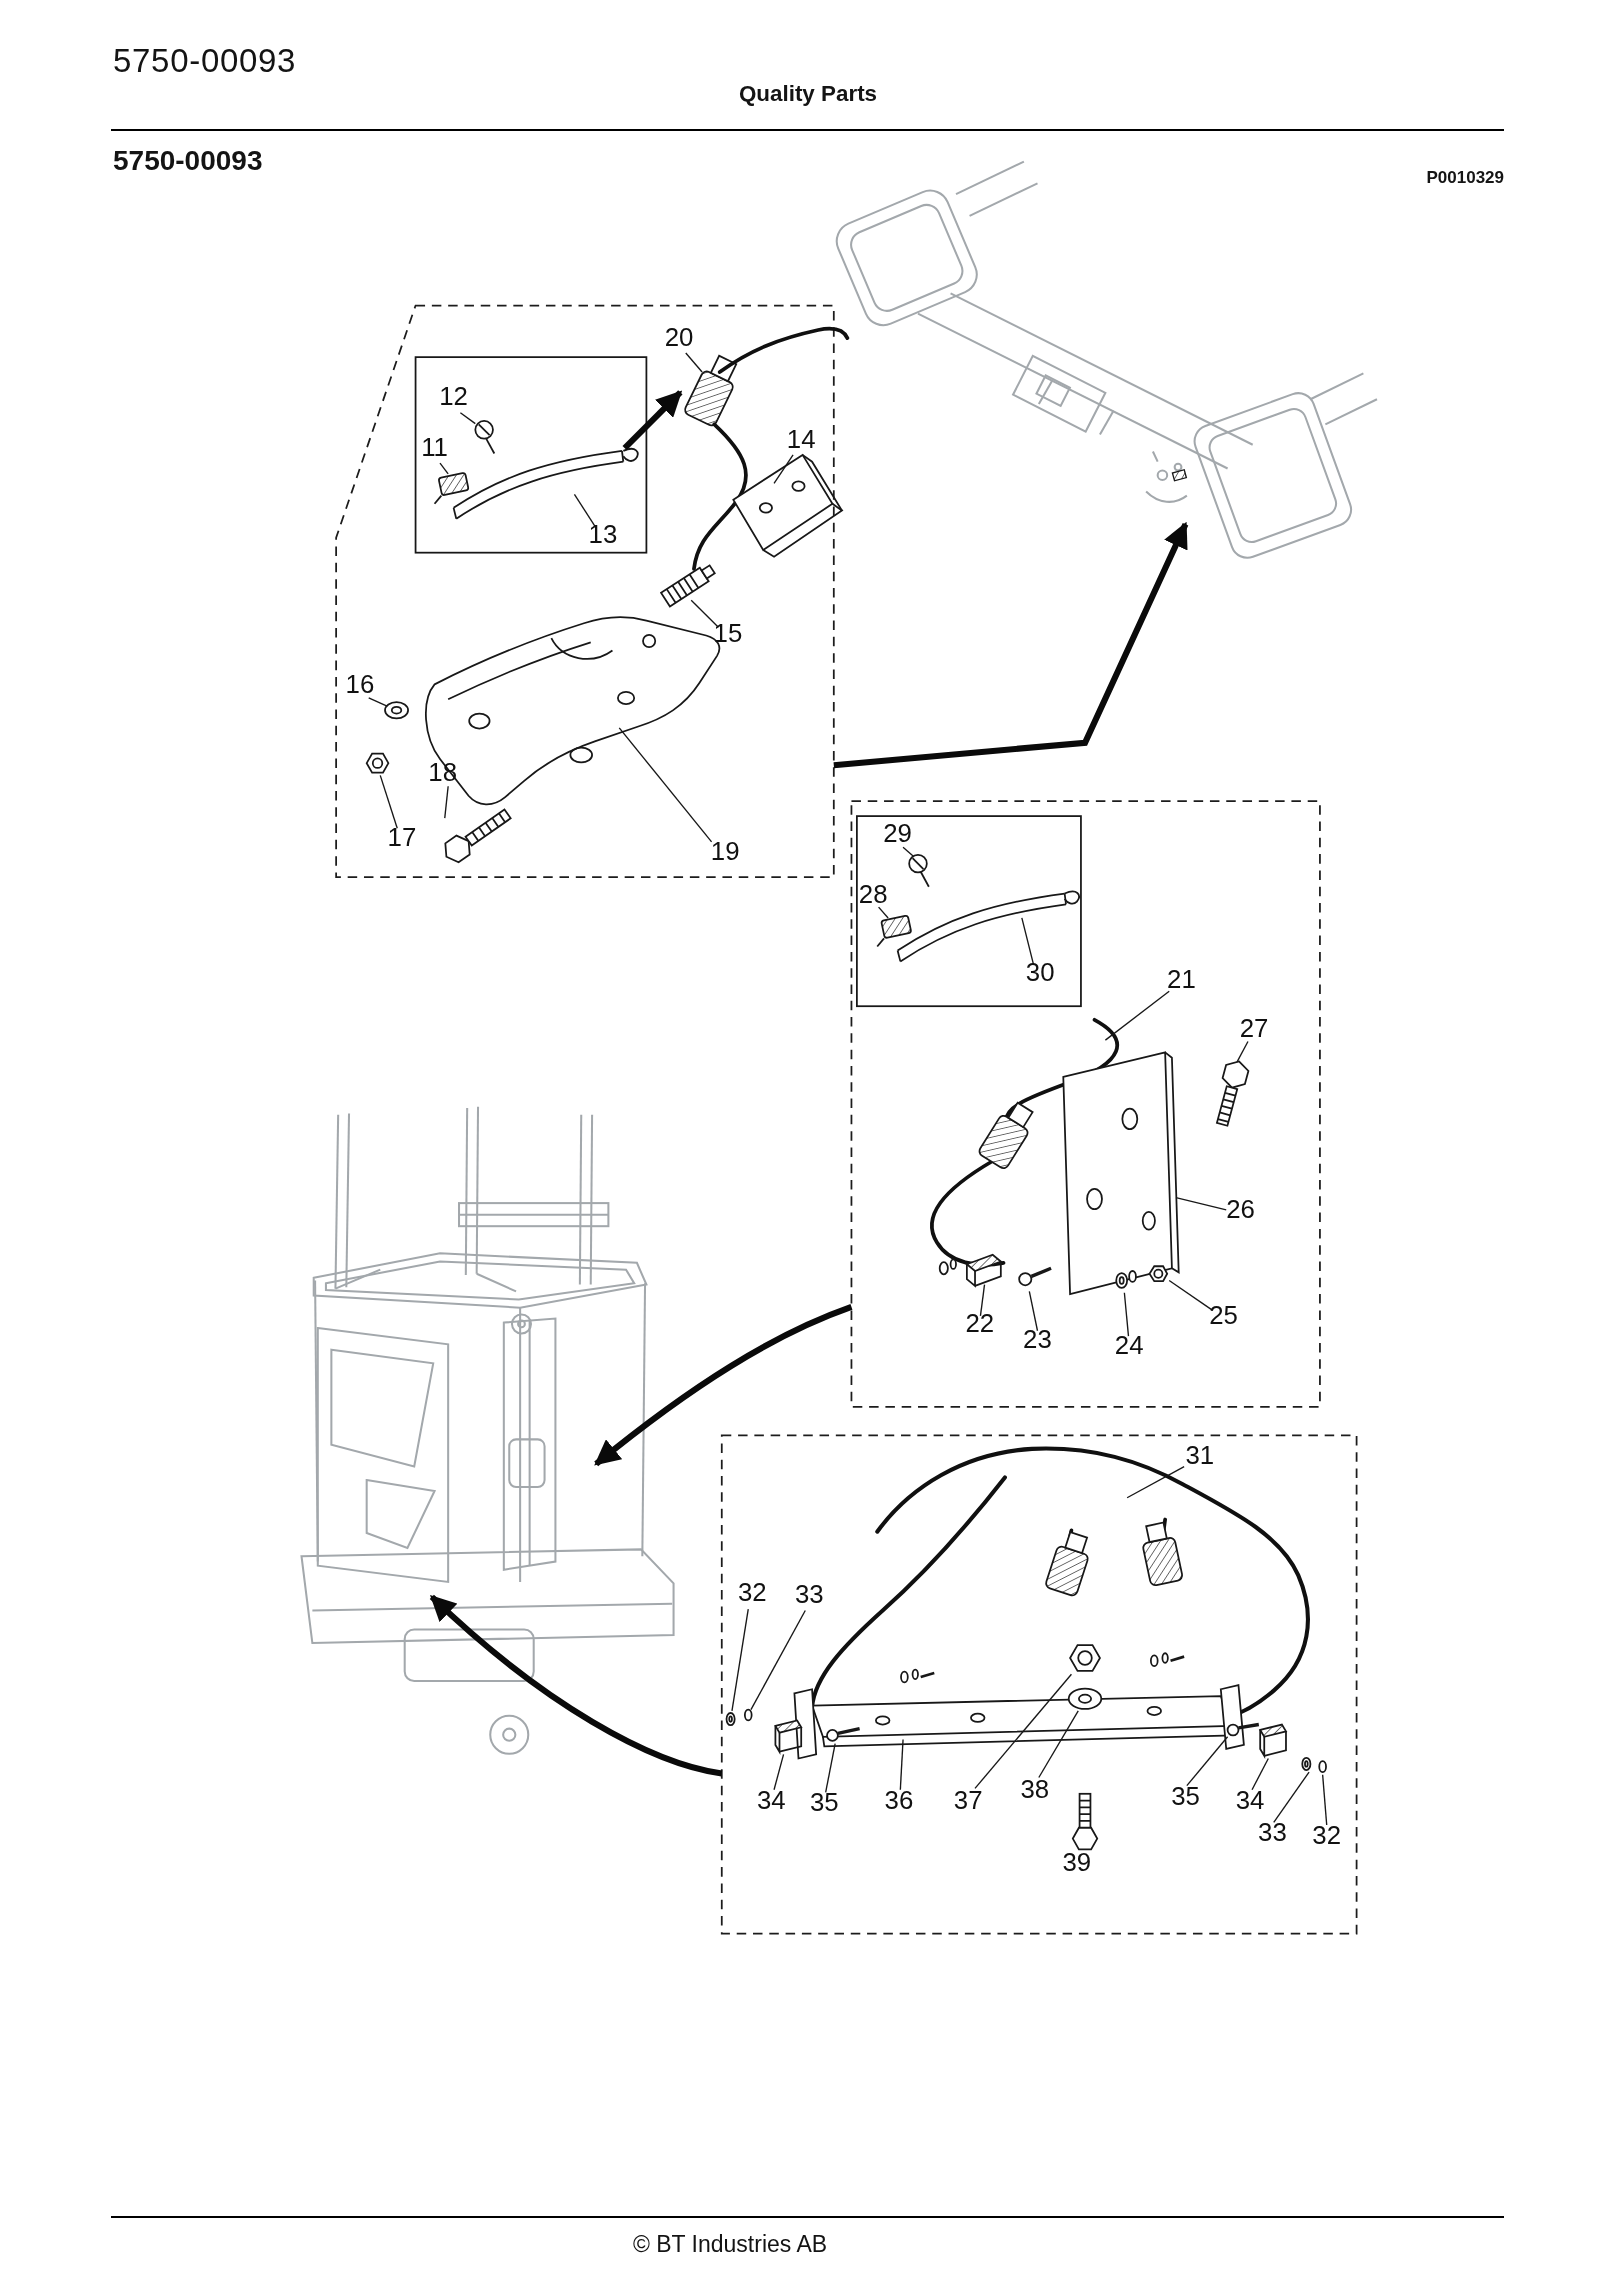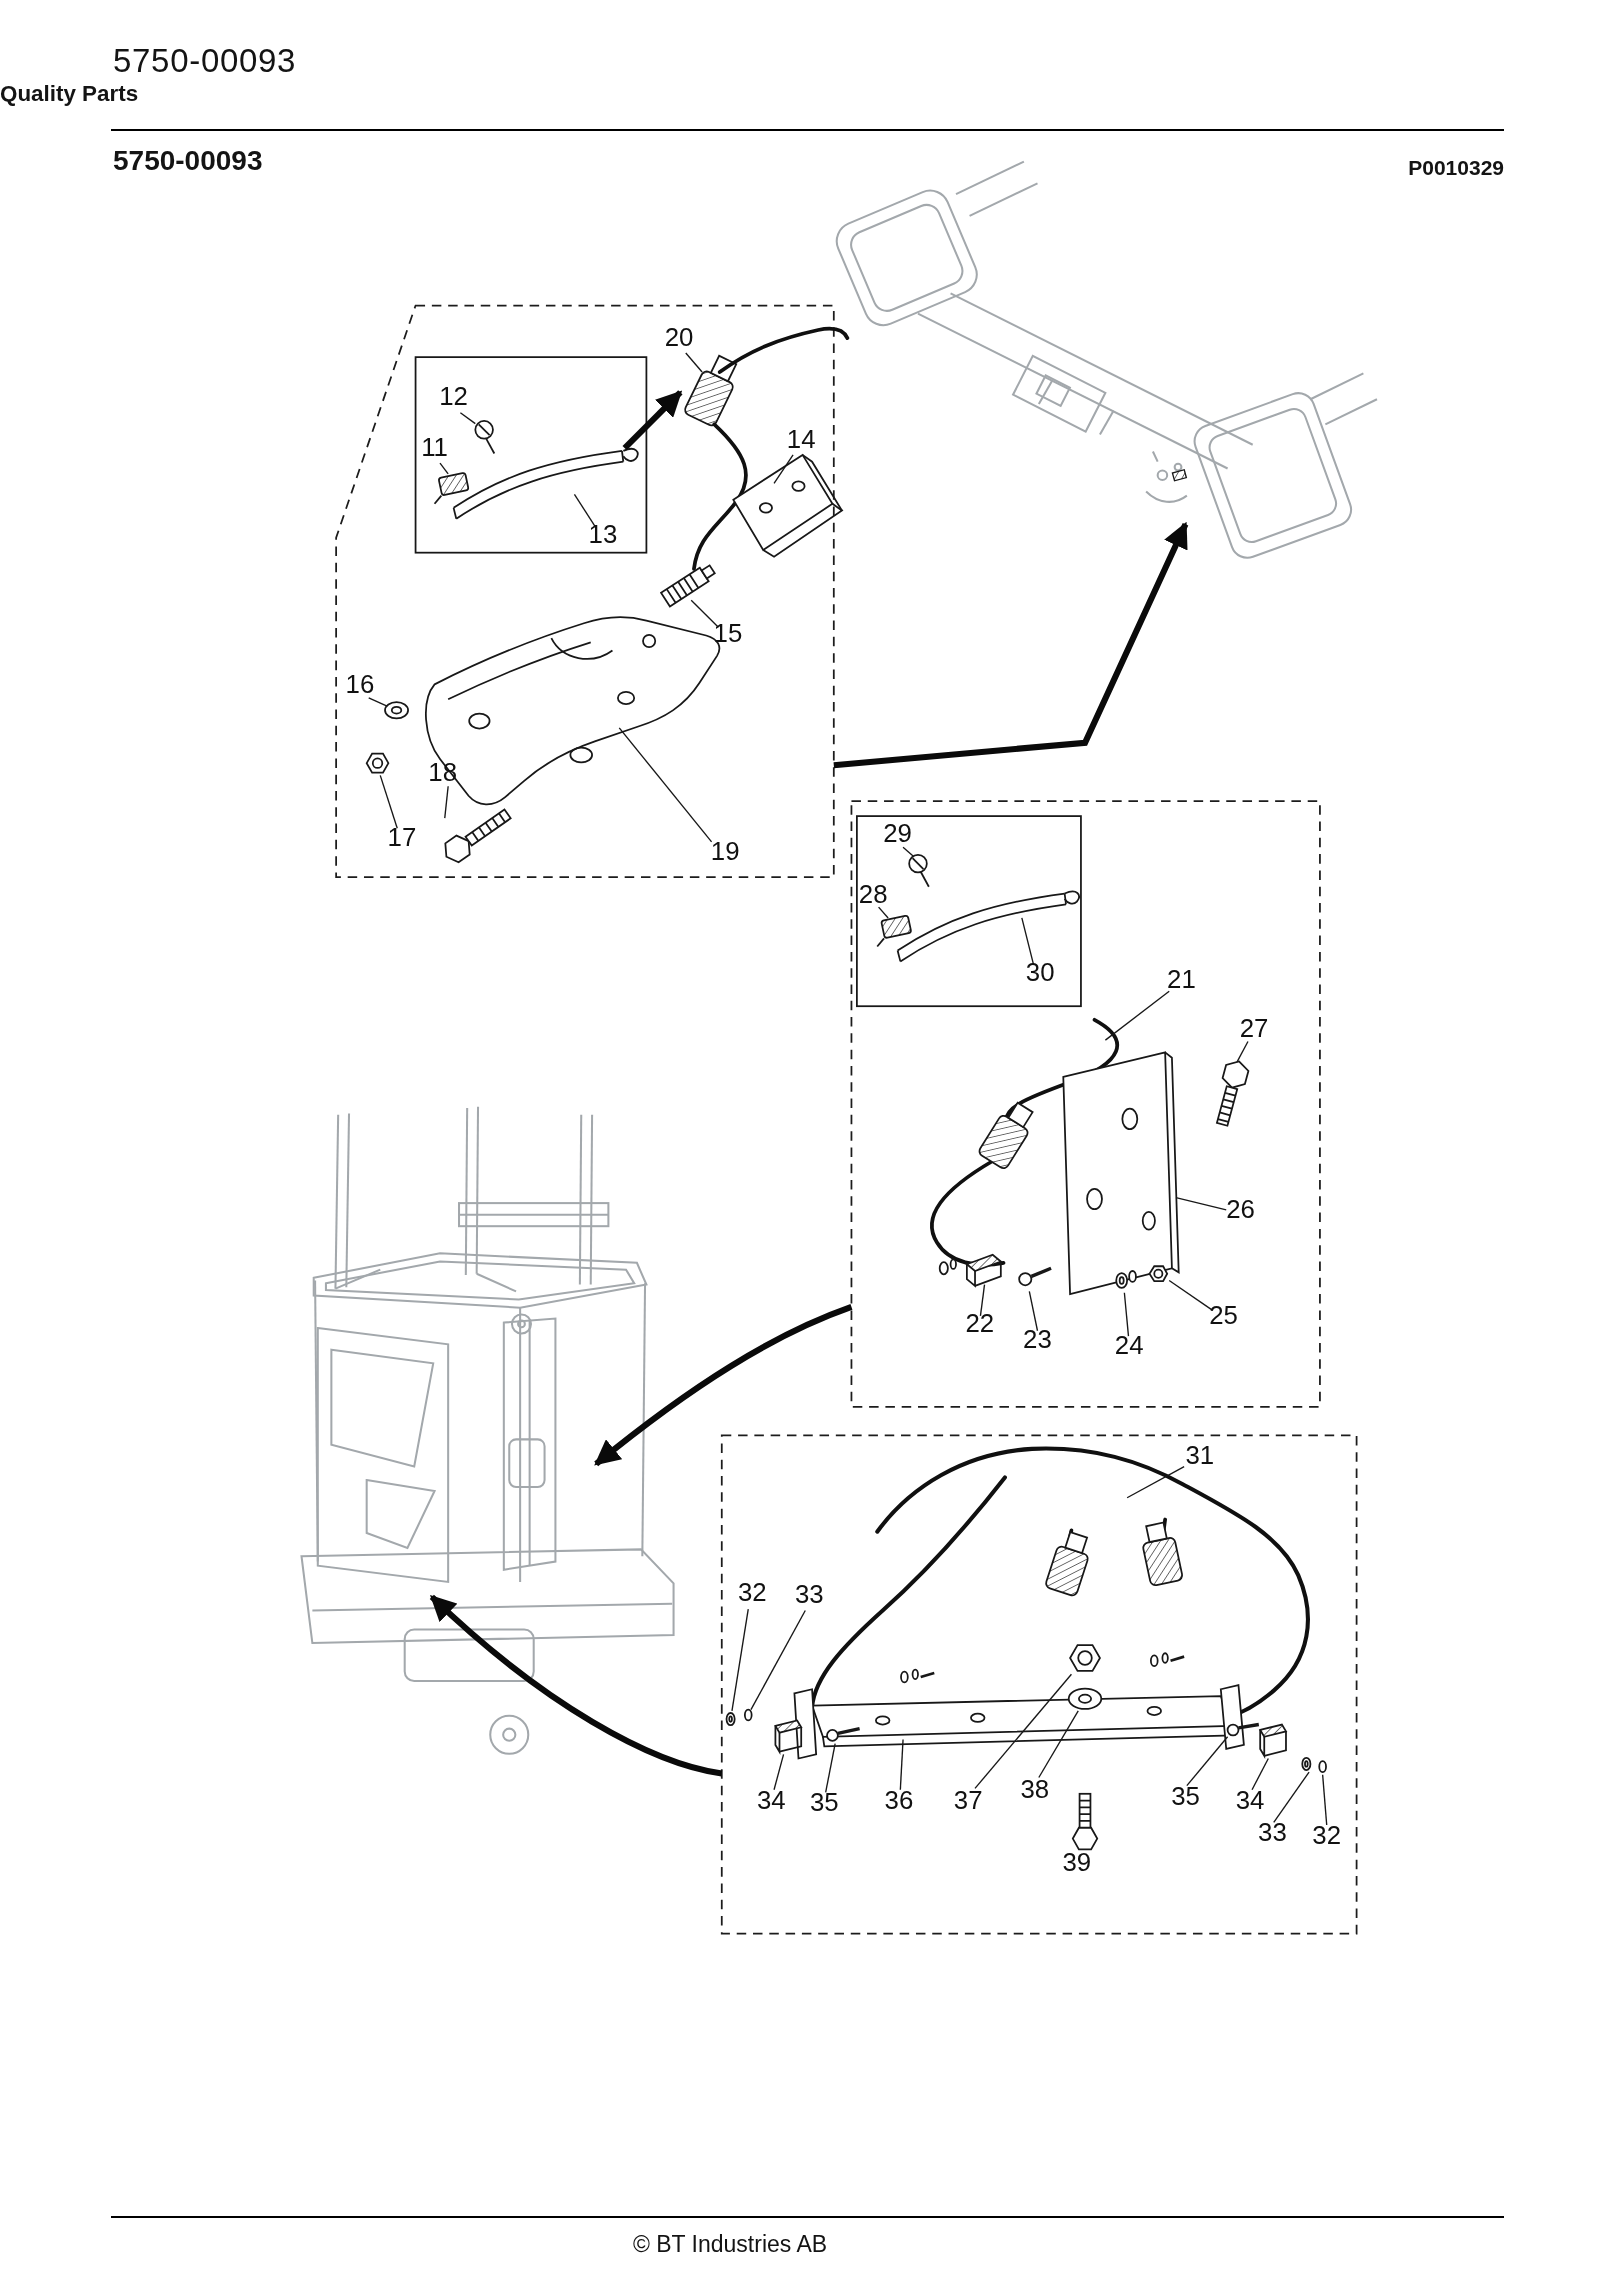--- a/index.html
+++ b/index.html
@@ -2,25 +2,25 @@
 <html style="--ink: #141414; --drawing-gray: #a3a8ac;font-size:11px"><head>
 <meta charset="utf-8">
 <style>
   html,body { margin:0; padding:0; }
   body {
     width:1616px; height:2284px; position:relative; background:#ffffff;
     font-family:"Liberation Sans", sans-serif; color:#141414;
   }
   .abs { position:absolute; }
   #hdr-num  { left:113px; top:42px;  font-size:33px; font-weight:400; letter-spacing:0.7px; }
-  #hdr-qp   { left:0; top:81px; width:1616px; text-align:left; font-size:22.4px; font-weight:700; }
+  #hdr-qp   { left:0; top:81px; width:1616px; text-align:center; font-size:22.4px; font-weight:700; }
   .rule     { left:111px; width:1393px; height:0; border-top:2px solid #000; }
   #rule-top { top:129px; }
   #title    { left:113px; top:145px; font-size:28px; font-weight:700; }
-  #plate    { right:112px; top:156px; font-size:21px; font-weight:700; }
+  #plate    { right:112px; top:168px; font-size:17px; font-weight:700; }
   #rule-bot { top:2216px; }
   #foot     { left:0; top:2231px; width:1460px; text-align:center; font-size:23px; }
   svg#diagram { position:absolute; left:0; top:0; }
   .gray  { stroke:#a3a8ac; fill:none; stroke-width:3; }
   .ink   { stroke:#181818; fill:none; stroke-width:2.6; }
   .inkf  { stroke:#181818; fill:#ffffff; stroke-width:2.6; }
   .cable { stroke:#101010; fill:none; stroke-width:5.5; stroke-linecap:round; }
   .dash  { stroke:#1c1c1c; fill:none; stroke-width:2.6; stroke-dasharray:14 10; }
   .lead  { stroke:#181818; fill:none; stroke-width:2; }
   .thick { stroke:#0a0a0a; fill:none; stroke-width:9; }

